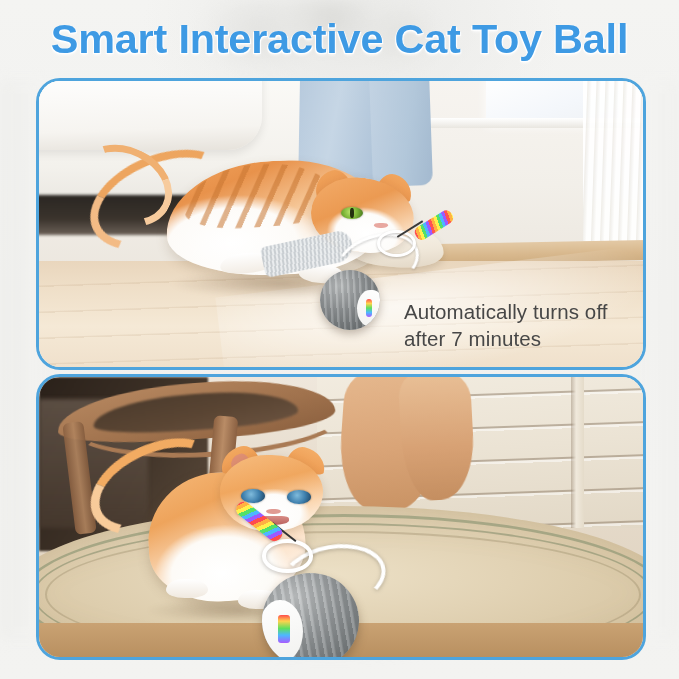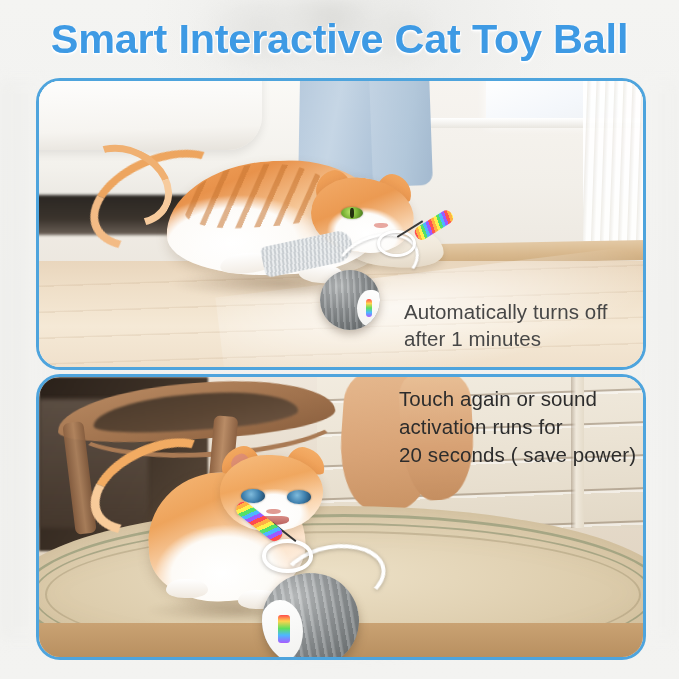--- a/index.html
+++ b/index.html
@@ -798,21 +798,21 @@
         <div class="t-ball-led"></div>
       </div>
       <div class="t-ball-wire"></div>
       <div class="t-ball-loop"></div>
       <div class="t-feather-stick"></div>
       <div class="t-feather"></div>
     </div>
   </div>
 
   <div class="caption caption-top">Automatically turns off
-after 1 minutes</div>
+after 7 minutes</div>
 
   <div class="panel panel-bottom">
     <div class="scene">
       <div class="b-bg"></div>
       <div class="b-cabinet"></div>
       <div class="b-cab-lines"></div>
       <div class="b-cab-stile"></div>
       <div class="b-darkleft"></div>
       <div class="b-darkleft2"></div>
       <div class="b-legs"></div>
@@ -847,17 +847,14 @@
         <div class="b-ball-face"></div>
         <div class="b-ball-led"></div>
       </div>
       <div class="b-ball-wire"></div>
       <div class="b-ball-loop"></div>
       <div class="b-feather-stick"></div>
       <div class="b-feather"></div>
     </div>
   </div>
 
-  <div class="caption caption-bottom">Touch again or sound
-activation runs for
-20 seconds ( save power)</div>
 
 </div>
 
 </body></html>

